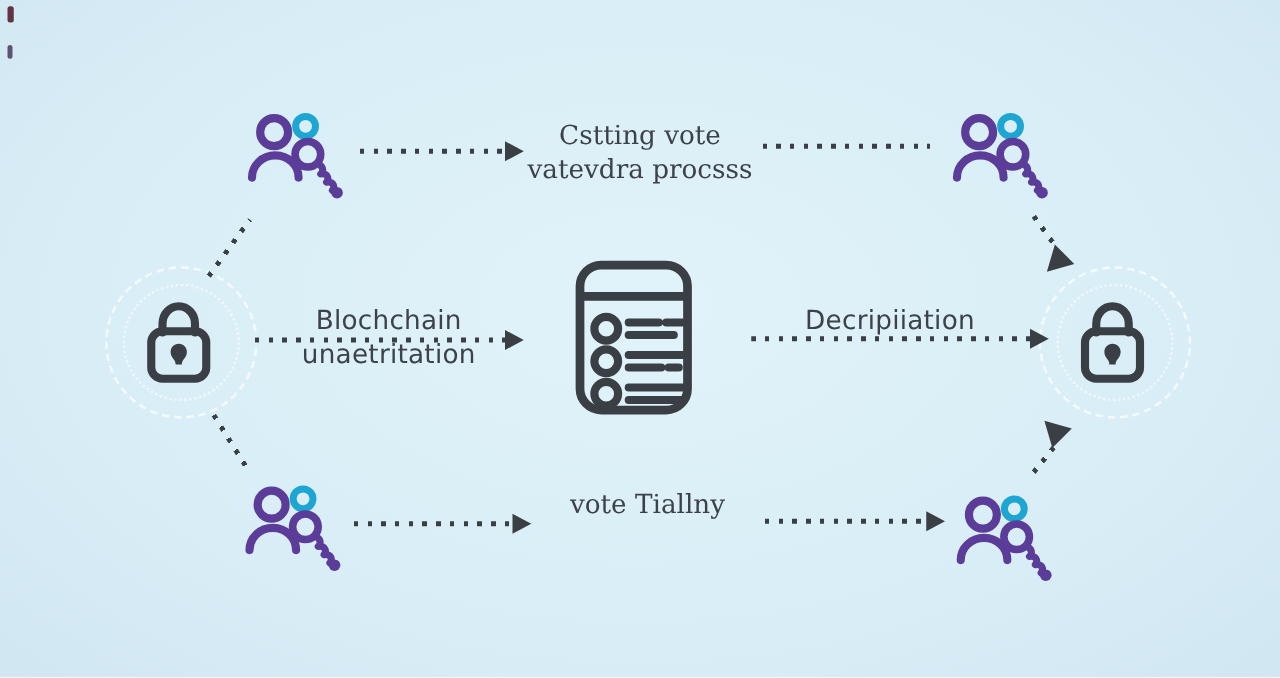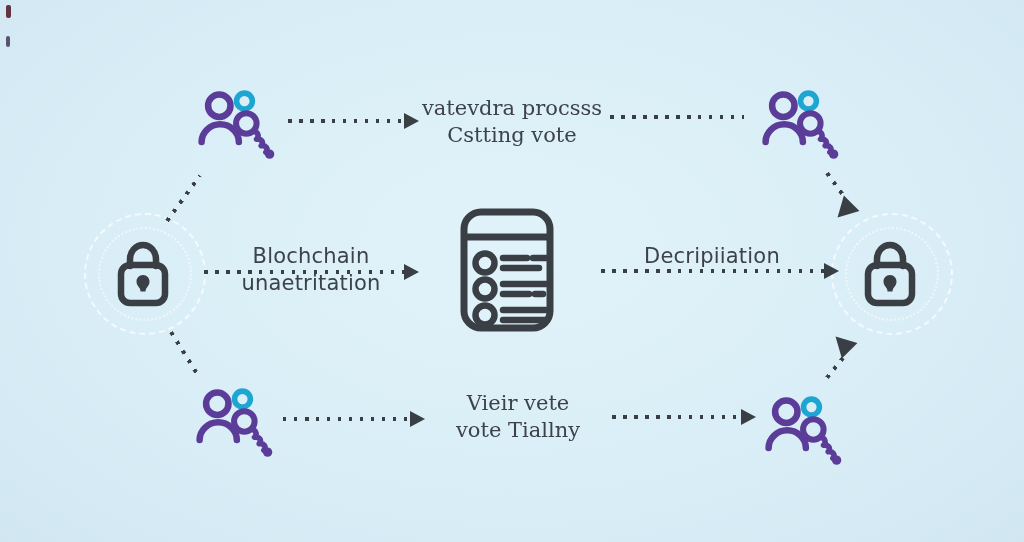--- a/index.html
+++ b/index.html
@@ -141,30 +141,29 @@
   <div class="dots" style="left:167px;top:219px;width:56px;transform:rotate(-54deg);"></div>
   <div class="dots" style="left:171px;top:330px;width:50px;transform:rotate(58deg);"></div>
 
   <div class="dots" style="left:827px;top:171px;width:32px;transform:rotate(54deg);"></div>
   <div class="head big" style="left:838px;top:198px;transform:rotate(135deg);"></div>
 
   <div class="head big" style="left:836px;top:334px;transform:rotate(-135deg);"></div>
   <div class="dots" style="left:843px;top:356px;width:30px;transform:rotate(129deg);"></div>
 
   <div class="label serif" style="left:402px;top:95px;width:220px;">
+    <div>Cstting vote</div>
     <div>vatevdra procsss</div>
-    <div>Cstting vote</div>
   </div>
 
   <div class="label sans" style="left:637px;top:243px;width:150px;">
     <div>Decripiiation</div>
   </div>
 
   <div class="label sans" style="left:196px;top:243px;width:230px;">
     <div>Blochchain unaetritation</div>
   </div>
 
   <div class="label serif" style="left:408px;top:390px;width:220px;">
-    <div>Vieir vete</div>
     <div>vote Tiallny</div>
   </div>
 
 </div>
 
 </body></html>

